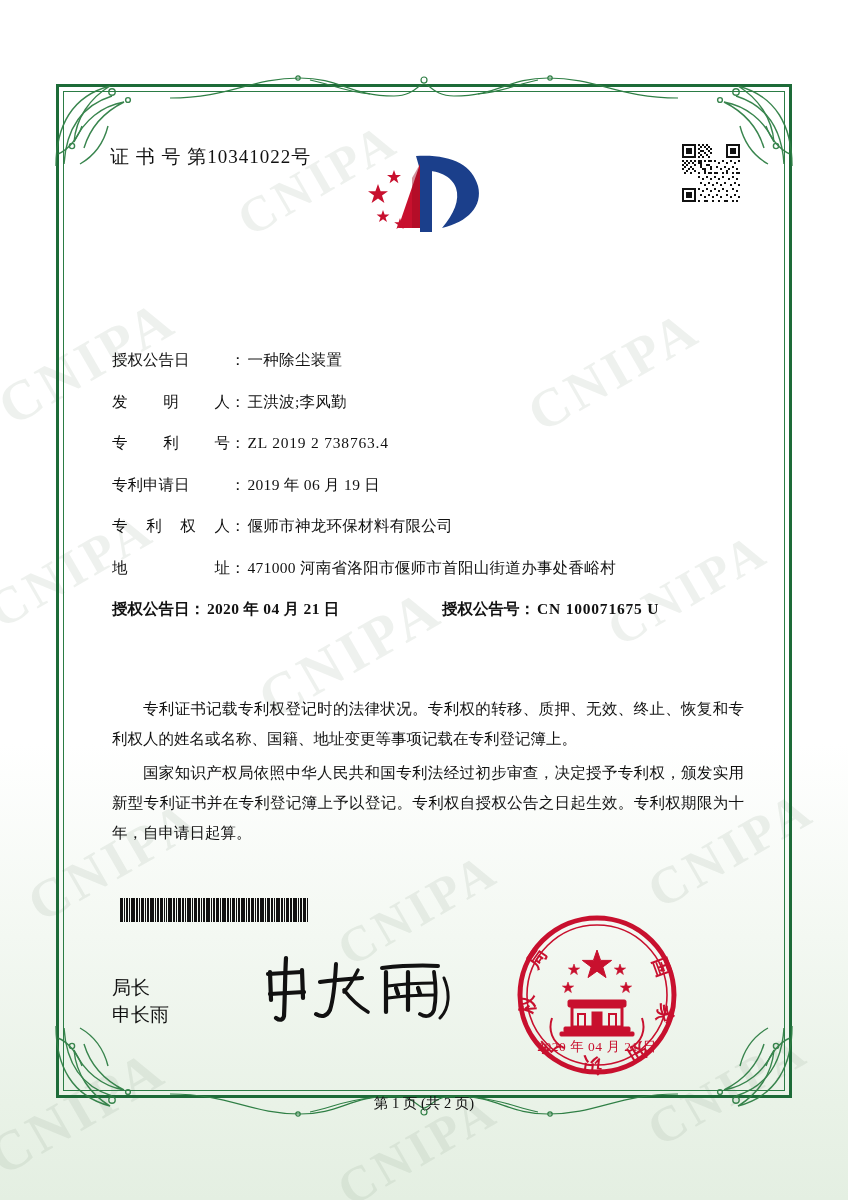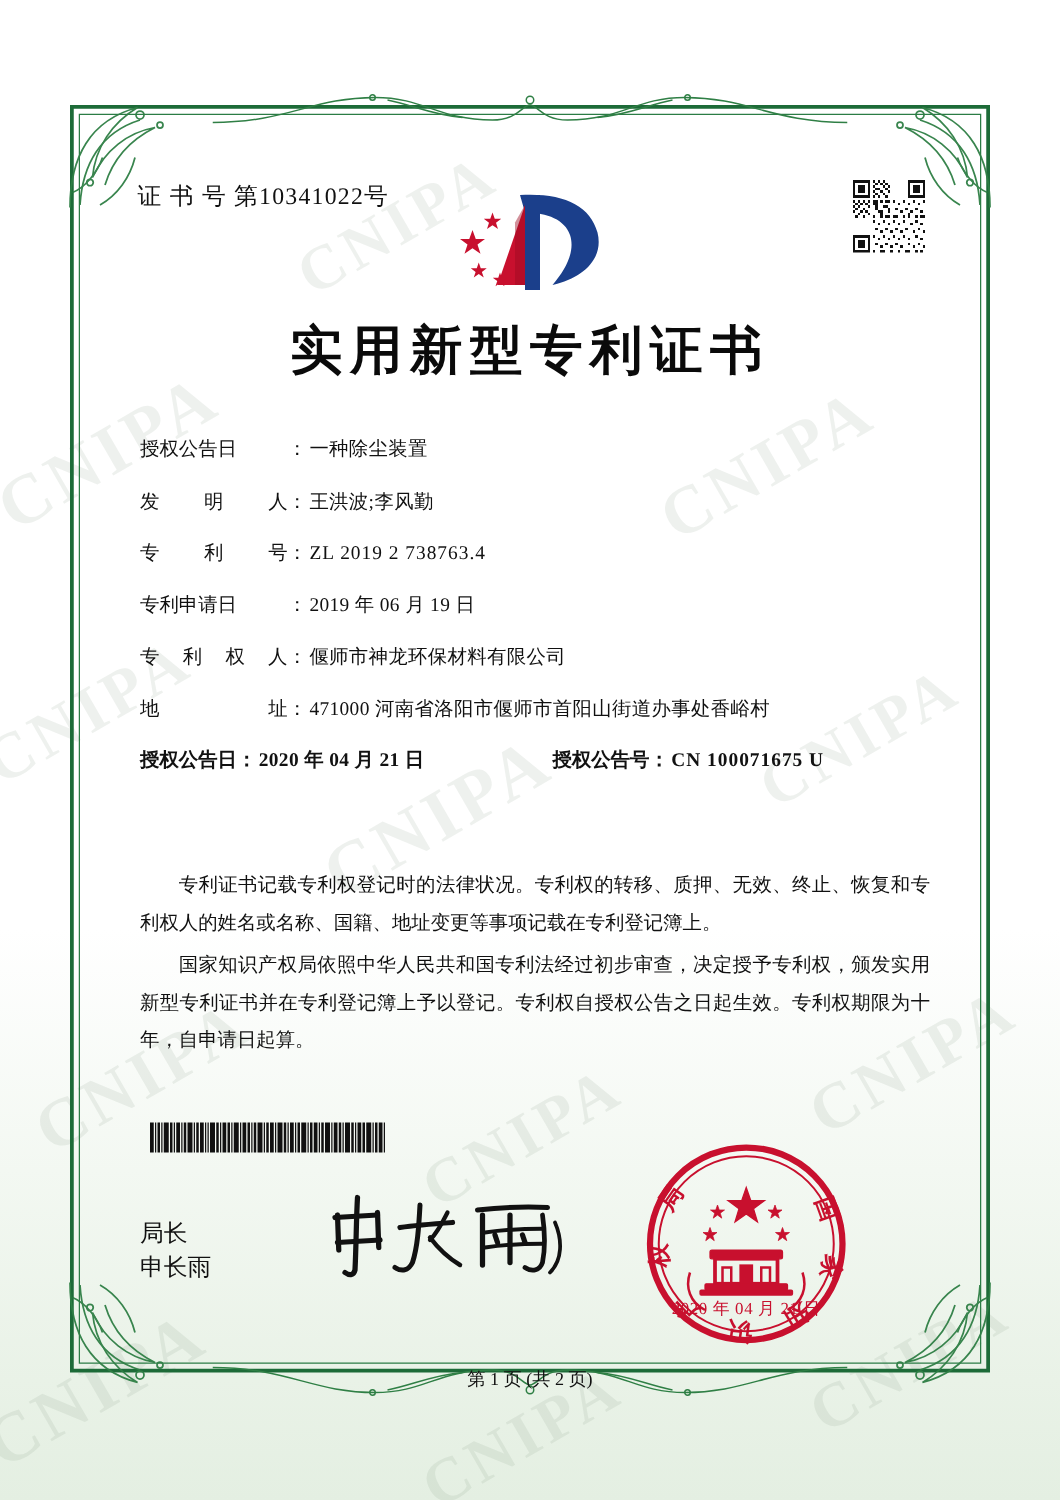--- a/index.html
+++ b/index.html
@@ -498,21 +498,20 @@
 
       <g fill="#c8102e">
         <polygon points="28,36 30.6,43.2 38,43.2 32,47.6 34.4,55 28,50.6 21.6,55 24,47.6 18,43.2 25.4,43.2"></polygon>
         <polygon points="44,22 45.8,27 51,27 46.8,30.1 48.4,35.2 44,32.1 39.6,35.2 41.2,30.1 37,27 42.2,27"></polygon>
         <polygon points="33,62 34.6,66.6 39.4,66.6 35.5,69.5 37,74 33,71.2 29,74 30.5,69.5 26.6,66.6 31.4,66.6"></polygon>
         <polygon points="50,70 51.4,74.2 55.8,74.2 52.2,76.8 53.6,81 50,78.4 46.4,81 47.8,76.8 44.2,74.2 48.6,74.2"></polygon>
       </g>
     </svg>
   </div>
 
-  <div class="title">实用新型专利证书</div>
 
   <div class="fields">
 
     <div class="field-row">
       <span class="f-label nospread">授权公告日</span>
       <span class="f-colon">：</span>
       <span class="f-value">一种除尘装置</span>
     </div>
 
     <div class="field-row">

